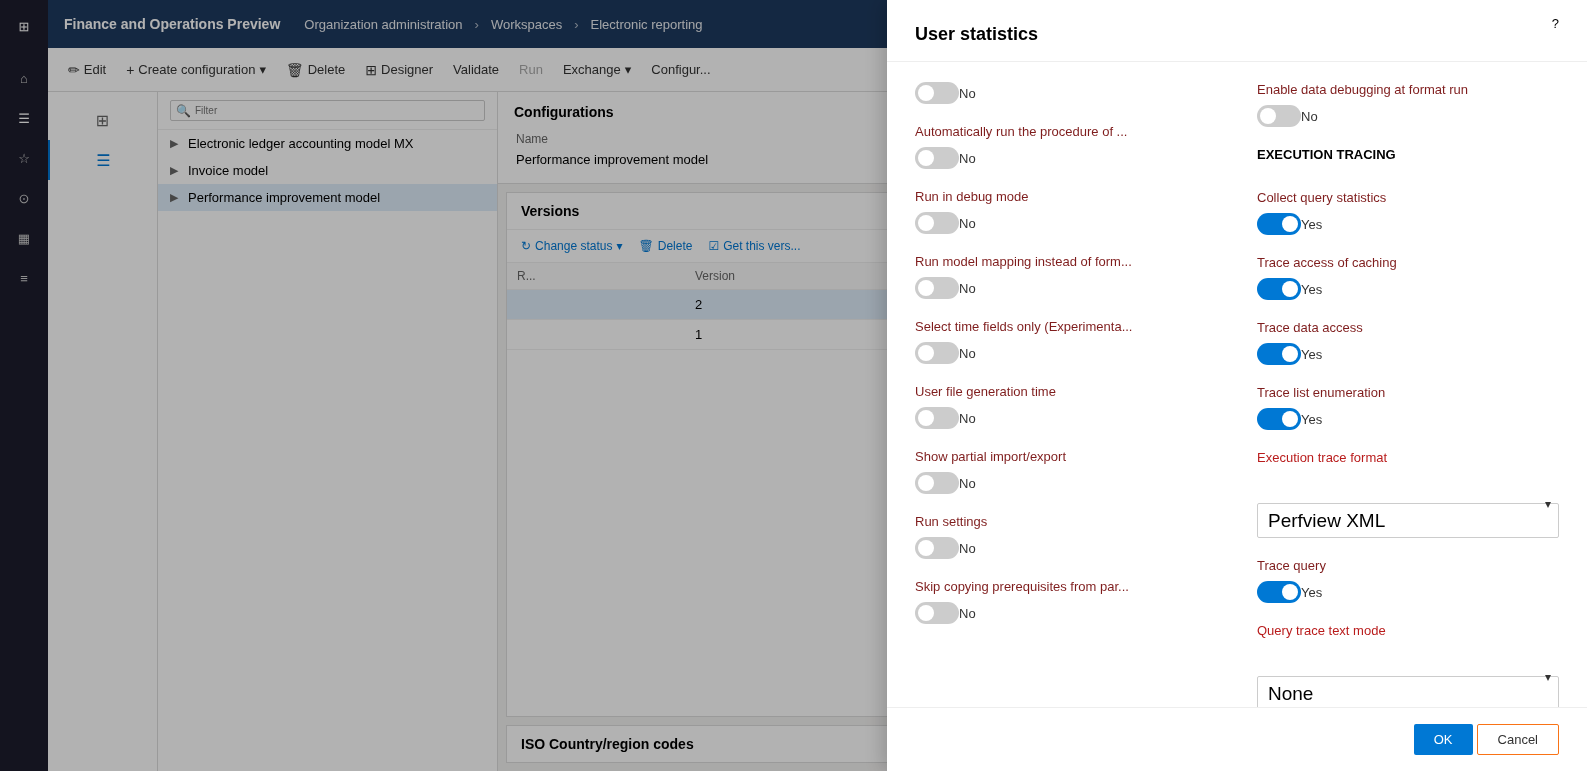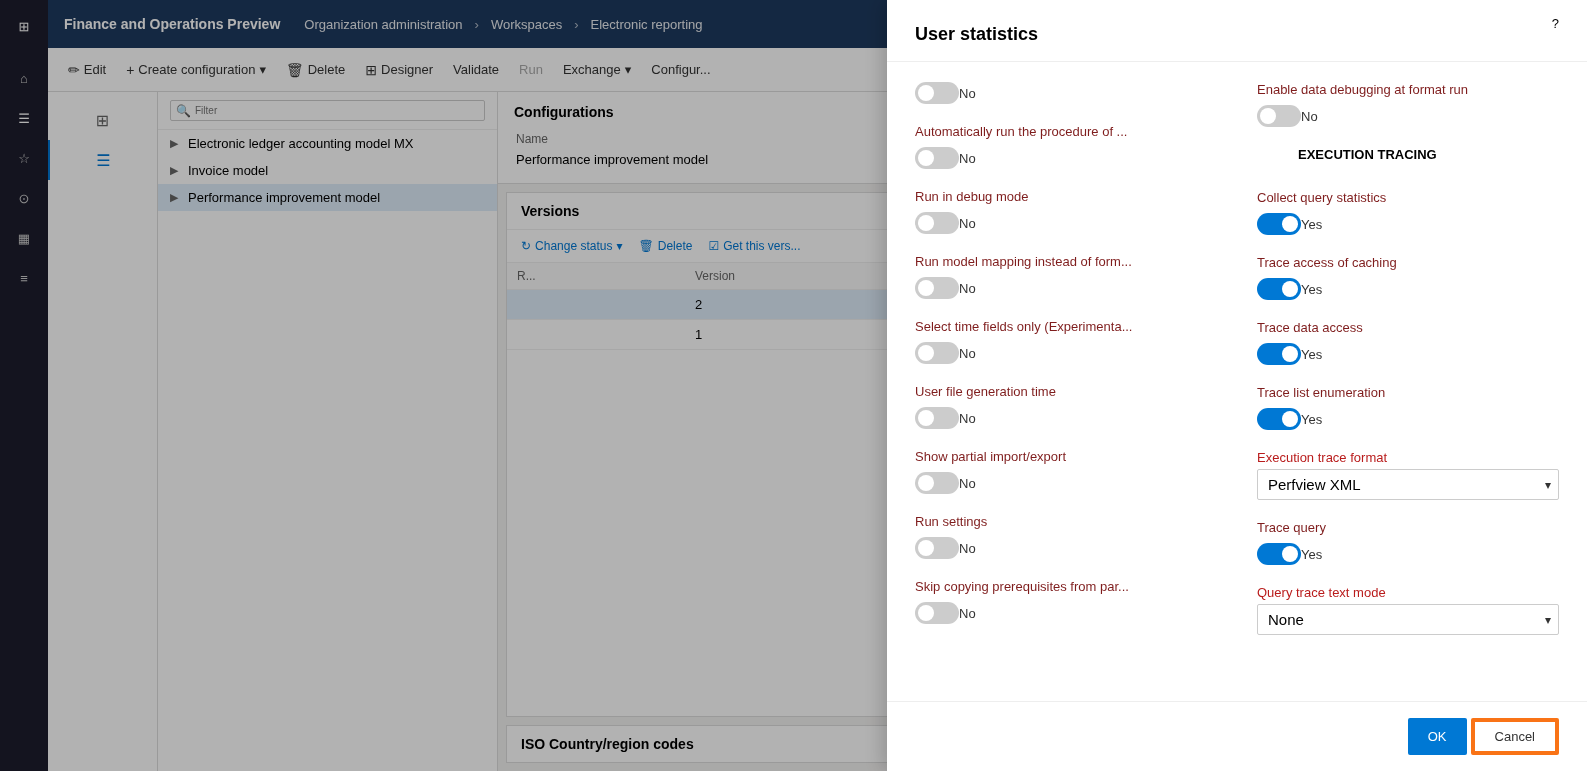--- a/index.html
+++ b/index.html
@@ -340,43 +340,43 @@
     }
     .toggle-value {
       font-size: 13px;
       color: #333;
     }
 
     .section-title {
       font-size: 13px;
       font-weight: 700;
       margin-bottom: 8px;
-      margin-left: 41px;
     }
 
     
     .dropdown-control {
       display: flex;
       flex-direction: column;
       gap: 4px;
     }
     .dropdown-label {
       font-size: 13px;
       color: #b91c1c;
     }
     .dropdown-select {
       width: 100%;
       padding: 6px 30px 6px 10px;
       border: 1px solid #ccc;
       border-radius: 2px;
-      font-size: 15px;
+      font-size: 19px;
       appearance: none;
       background: white;
       cursor: pointer;
       position: relative;
+      margin-top: 34px;
     }
     .dropdown-wrapper {
       position: relative;
     }
     .dropdown-arrow {
       position: absolute;
       right: 8px;
       top: 50%;
       transform: translateY(-50%);
       pointer-events: none;
@@ -396,21 +396,21 @@
       color: white;
       border: none;
       padding: 7px 20px;
       font-size: 13px;
       cursor: pointer;
       border-radius: 2px;
     }
     .btn-secondary {
       background: white;
       color: #333;
-      border: 4px solid #f97316;
+      border: 1px solid #f97316;
       padding: 7px 20px;
       font-size: 13px;
       cursor: pointer;
       border-radius: 2px;
     }
   </style>
 </head>
 <body>
 
 <div class="sidebar-icons">

